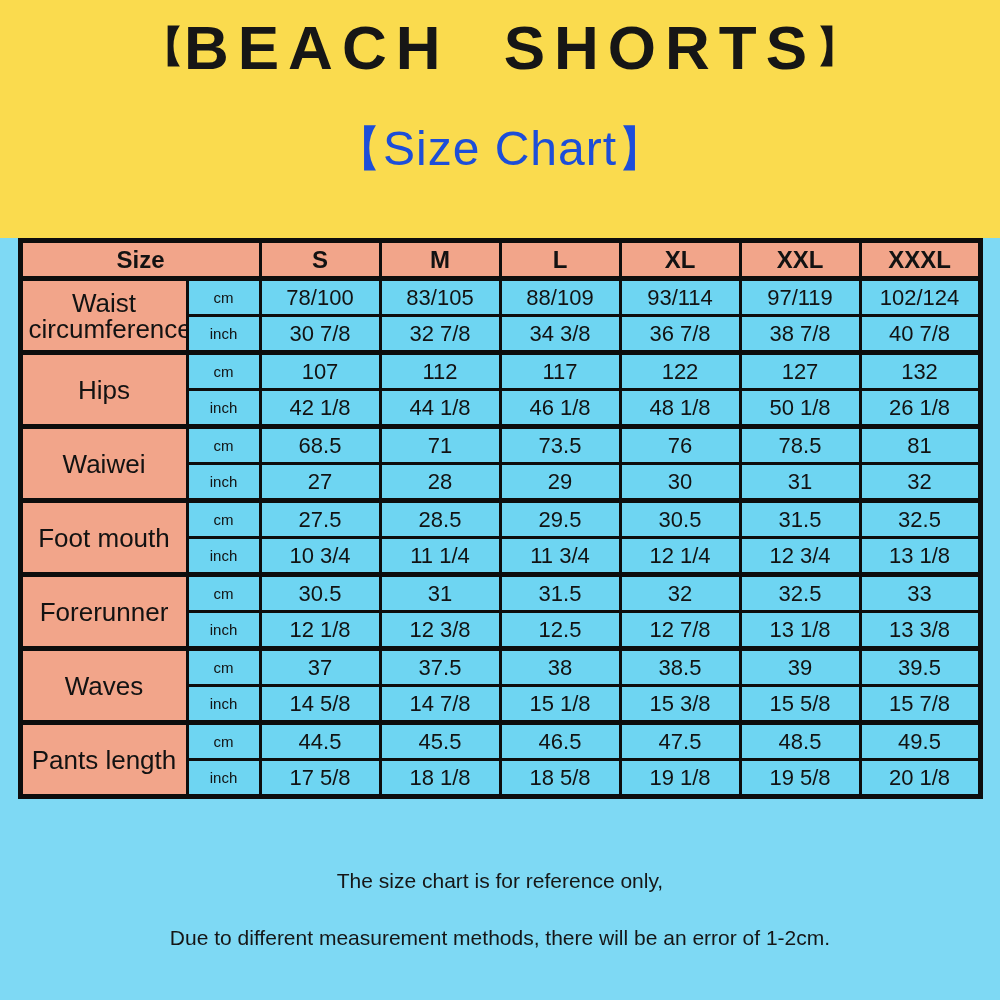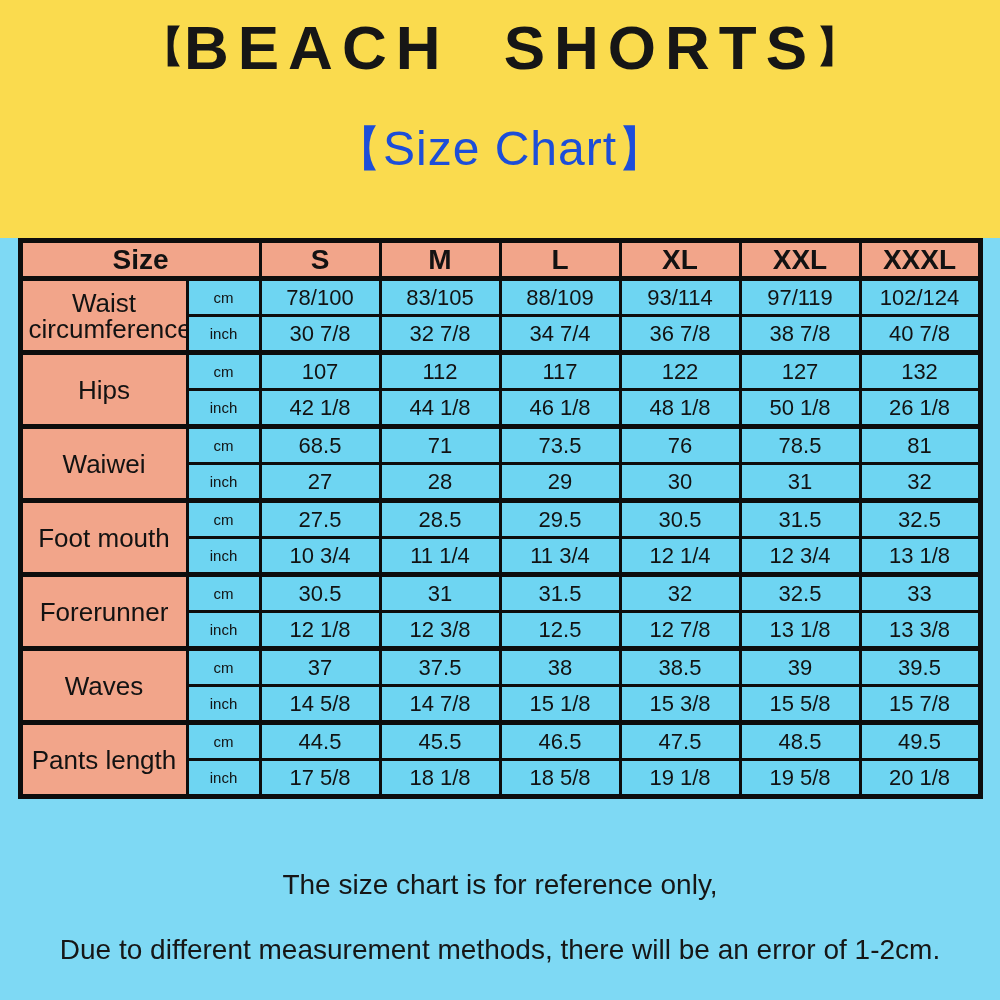--- a/index.html
+++ b/index.html
@@ -56,21 +56,21 @@
   .size-chart td {
     border: 3px solid #0D0D0D;
     height: 33px;
     text-align: center;
     vertical-align: middle;
     padding: 0;
     overflow: hidden;
   }
   .size-chart thead th {
     background: #F2A58A;
-    font-size: 28px;
+    font-size: 24px;
     font-weight: bold;
     border-bottom-width: 5px;
   }
   .size-chart td.label {
     background: #F2A58A;
     font-size: 26px;
     font-weight: 400;
     line-height: 26px;
     padding: 0 6px;
   }
@@ -83,21 +83,21 @@
     font-size: 22px;
   }
   .size-chart tbody tr.r1 td {
     border-top-width: 5px;
   }
 
   
   .footer {
     padding-top: 70px;
     text-align: center;
-    font-size: 28px;
+    font-size: 21px;
     color: #161616;
   }
   .footer .line2 {
     margin-top: 33px;
   }
 </style>
 </head>
 <body>
 
 <div class="banner">
@@ -136,21 +136,21 @@
         <td class="value">83/105</td>
         <td class="value">88/109</td>
         <td class="value">93/114</td>
         <td class="value">97/119</td>
         <td class="value">102/124</td>
       </tr>
       <tr class="r2">
         <td class="unit">inch</td>
         <td class="value">30 7/8</td>
         <td class="value">32 7/8</td>
-        <td class="value">34 7/4</td>
+        <td class="value">34 3/8</td>
         <td class="value">36 7/8</td>
         <td class="value">38 7/8</td>
         <td class="value">40 7/8</td>
       </tr>
     </tbody>
     <tbody class="group">
       <tr class="r1">
         <td class="label" rowspan="2">Hips</td>
         <td class="unit">cm</td>
         <td class="value">107</td>

